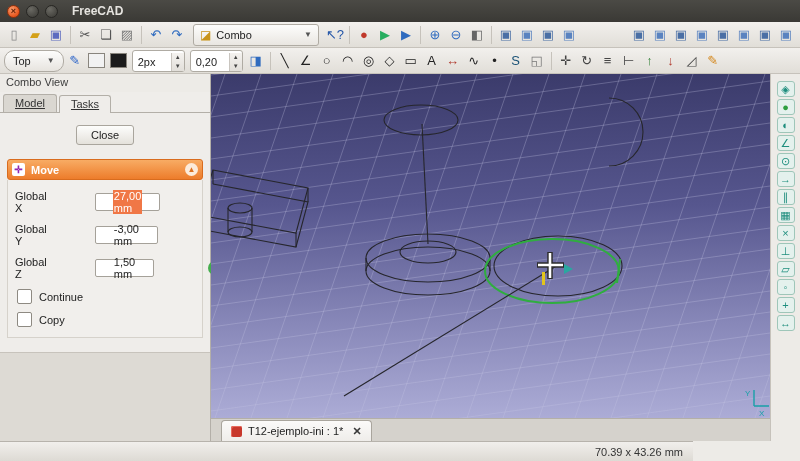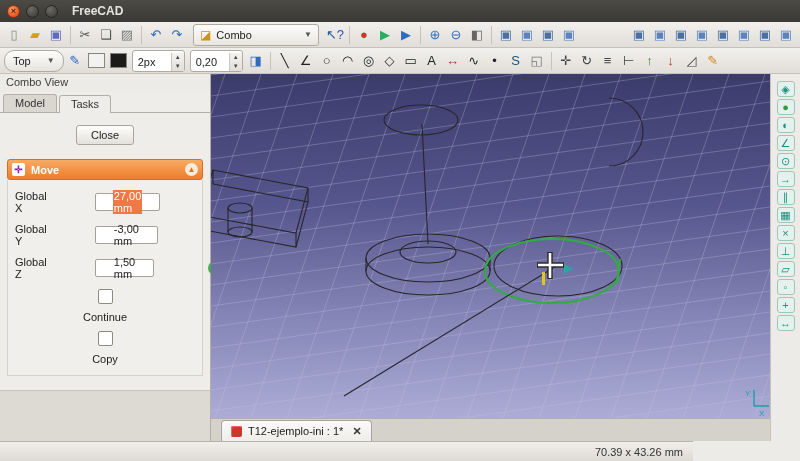--- a/index.html
+++ b/index.html
@@ -40,21 +40,21 @@
     background:linear-gradient(#f4f2ef,#e2dfda);}
   .spin .sarrows span{font-size:6px;line-height:9px;padding:0 3px;color:#444;}
   
   .combo-view{position:absolute;left:0;top:74px;width:211px;height:367px;
     background:#EFEDEA;border-right:1px solid #B3AFA8;box-sizing:border-box;
     display:flex;flex-direction:column;}
   .cv-title{height:16px;padding:2px 6px 0;color:#3c3c3c;background:#EDEBE7;}
   .cv-tabs{display:flex;align-items:flex-end;height:20px;padding-left:3px;
     border-bottom:1px solid #B3AFA8;}
   .cv-tab{padding:2px 11px 3px;margin-right:2px;border:1px solid #B3AFA8;border-bottom:none;
-    border-radius:3px 3px 0 0;background:#DAD7D1;color:#333;}
+    border-radius:3px 3px 0 0;background:#DAD7D1;color:#333;text-decoration:underline;}
   .cv-tab.active{background:#EFEDEA;position:relative;top:1px;}
   .cv-content{flex:1;display:flex;flex-direction:column;padding-top:10px;}
   .close-btn{display:block;margin:2px auto 12px;width:58px;height:20px;
     background:linear-gradient(#fdfdfc,#e4e1db);border:1px solid #A9A59D;border-radius:3px;
     font-family:inherit;font-size:11px;color:#222;}
   .task-header{margin:2px 7px 0;height:19px;display:flex;align-items:center;gap:6px;padding:0 4px;
     background:linear-gradient(#F8AC64,#ED7C2B);border:1px solid #D96C1E;border-radius:3px;
     color:#fff;font-weight:bold;}
   .mv-icon{width:13px;height:13px;background:#fff;border-radius:2px;color:#9127b0;
     font-size:10px;line-height:13px;text-align:center;font-weight:bold;}
@@ -63,21 +63,21 @@
   .task-body{margin:0 7px;background:#F1EFEC;border:1px solid #D6D2CB;border-top:none;
     padding:10px 7px 10px;}
   .frow{display:flex;align-items:center;margin-bottom:9px;gap:48px;}
   .flabel{width:50px;}
   .finput{flex:1;height:18px;background:#fff;border:1px solid #A5A199;border-radius:2px;
     display:flex;align-items:center;padding:0 17px;box-sizing:border-box;}
   .finput .val{padding:0 1px;}
   .finput .val.sel{background:#F07746;color:#fff;}
   .check-ic{width:14px;height:14px;margin-left:6px;border-radius:50%;background:#45AD4D;
     color:#fff;font-size:10px;line-height:14px;text-align:center;flex:0 0 auto;}
-  .cbrow{display:flex;align-items:center;gap:7px;margin:8px 2px 0;flex-direction:column;}
+  .cbrow{display:flex;align-items:center;gap:7px;margin:8px 2px 0;}
   .cb{width:13px;height:13px;background:#fff;border:1px solid #8e8a82;border-radius:2px;}
   .panel-lower{flex:1;margin-top:14px;background:#DDDAD4;border-top:1px solid #C7C3BC;}
   
   .viewport{position:absolute;left:211px;top:74px;width:559px;height:344px;overflow:hidden;
     background:linear-gradient(180deg,#3B3B6B 0%,#56568E 38%,#8787B8 72%,#ACACD6 100%);}
   .viewport svg{position:absolute;left:0;top:0;}
   
   .doc-tabbar{position:absolute;left:211px;top:418px;width:559px;height:23px;box-sizing:border-box;
     background:#D5D2CC;border-top:1px solid #B3AFA8;display:flex;align-items:flex-end;padding-left:10px;}
   .doc-tab{display:flex;align-items:center;gap:6px;height:20px;padding:0 9px;

